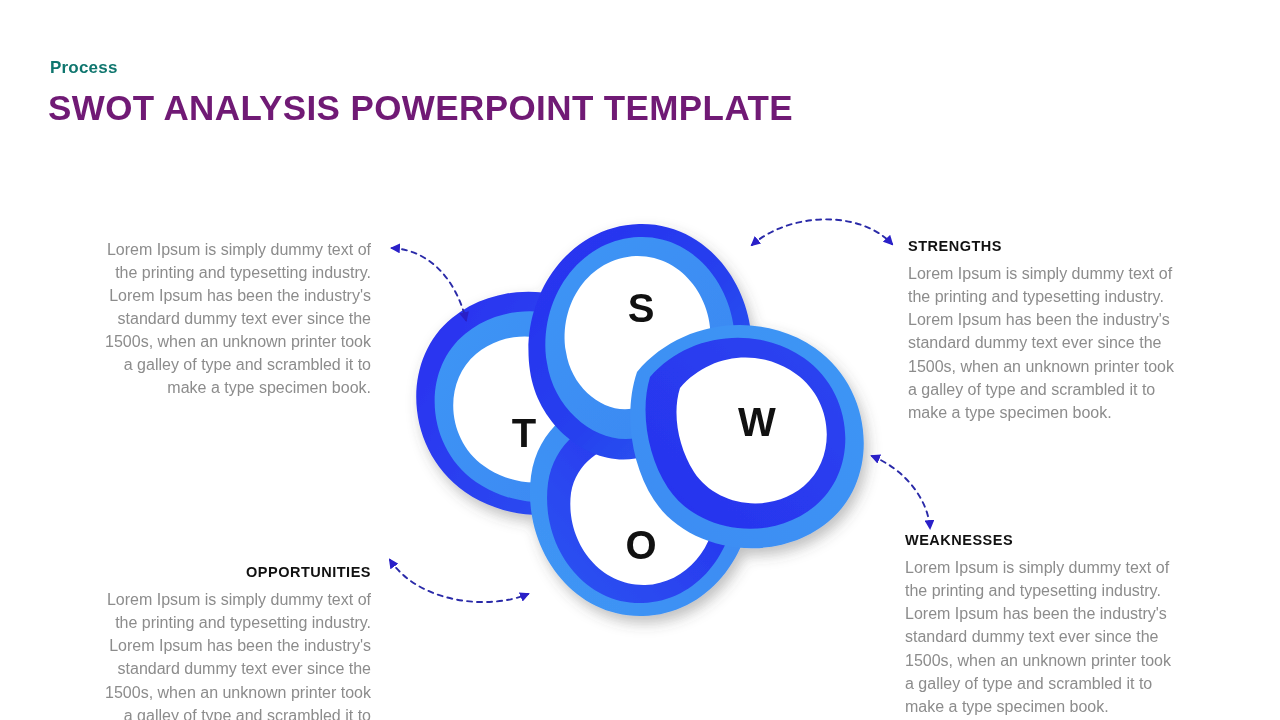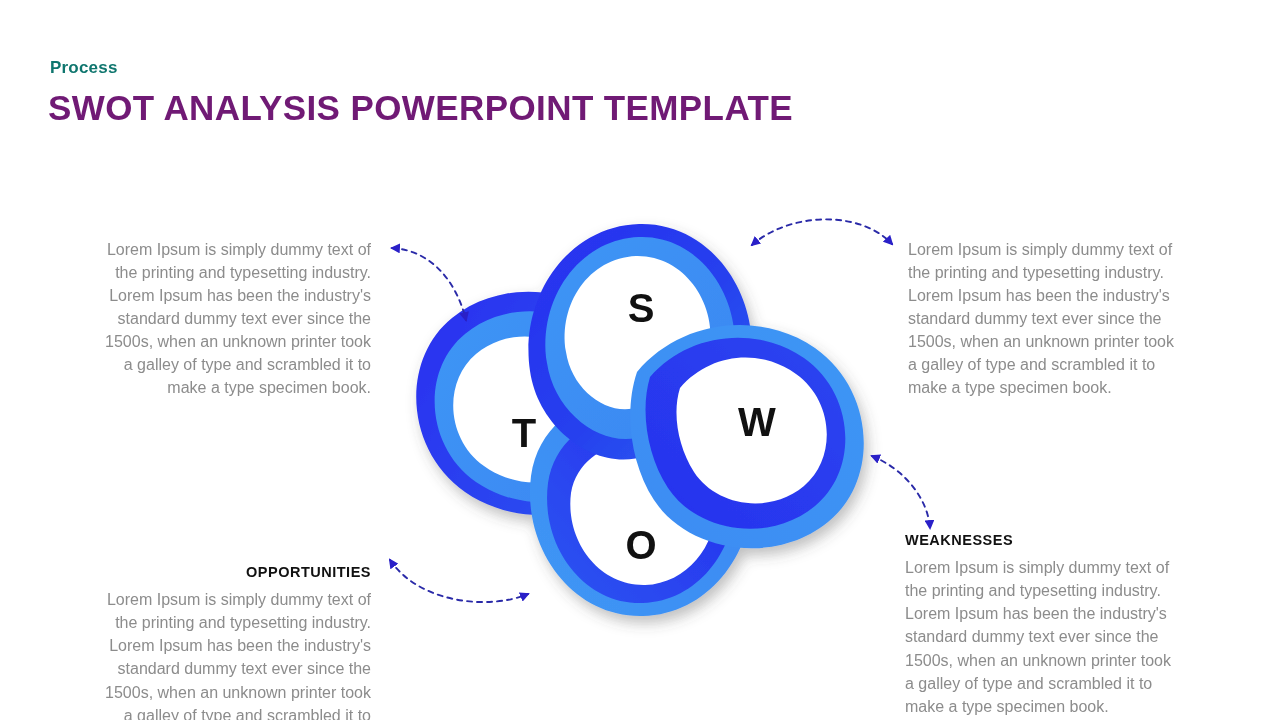--- a/index.html
+++ b/index.html
@@ -258,20 +258,21 @@
   <div class="block left" id="blk-threats">
     <p class="block-body">Lorem Ipsum is simply dummy text of the printing and typesetting industry. Lorem Ipsum has been the industry's standard dummy text ever  since the 1500s, when an unknown  printer took a galley of type and scrambled it to make a type specimen book.</p>
   </div>
 
   <div class="block left" id="blk-opportunities">
     <div class="block-title">OPPORTUNITIES</div>
     <p class="block-body">Lorem Ipsum is simply dummy text of the printing and typesetting industry. Lorem Ipsum has been the industry's standard dummy text ever  since the 1500s, when an unknown  printer took a galley of type and scrambled it to make a type specimen book.</p>
   </div>
 
   <div class="block right" id="blk-strengths">
+    <div class="block-title">STRENGTHS</div>
     <p class="block-body">Lorem Ipsum is simply dummy text of the printing and typesetting industry. Lorem Ipsum has been the industry's standard dummy text ever  since the 1500s, when an unknown  printer took a galley of type and scrambled it to make a type specimen book.</p>
   </div>
 
   <div class="block right" id="blk-weaknesses">
     <div class="block-title">WEAKNESSES</div>
     <p class="block-body">Lorem Ipsum is simply dummy text of the printing and typesetting industry. Lorem Ipsum has been the industry's standard dummy text ever  since the 1500s, when an unknown  printer took a galley of type and scrambled it to make a type specimen book.</p>
   </div>
 
 </div>
 

